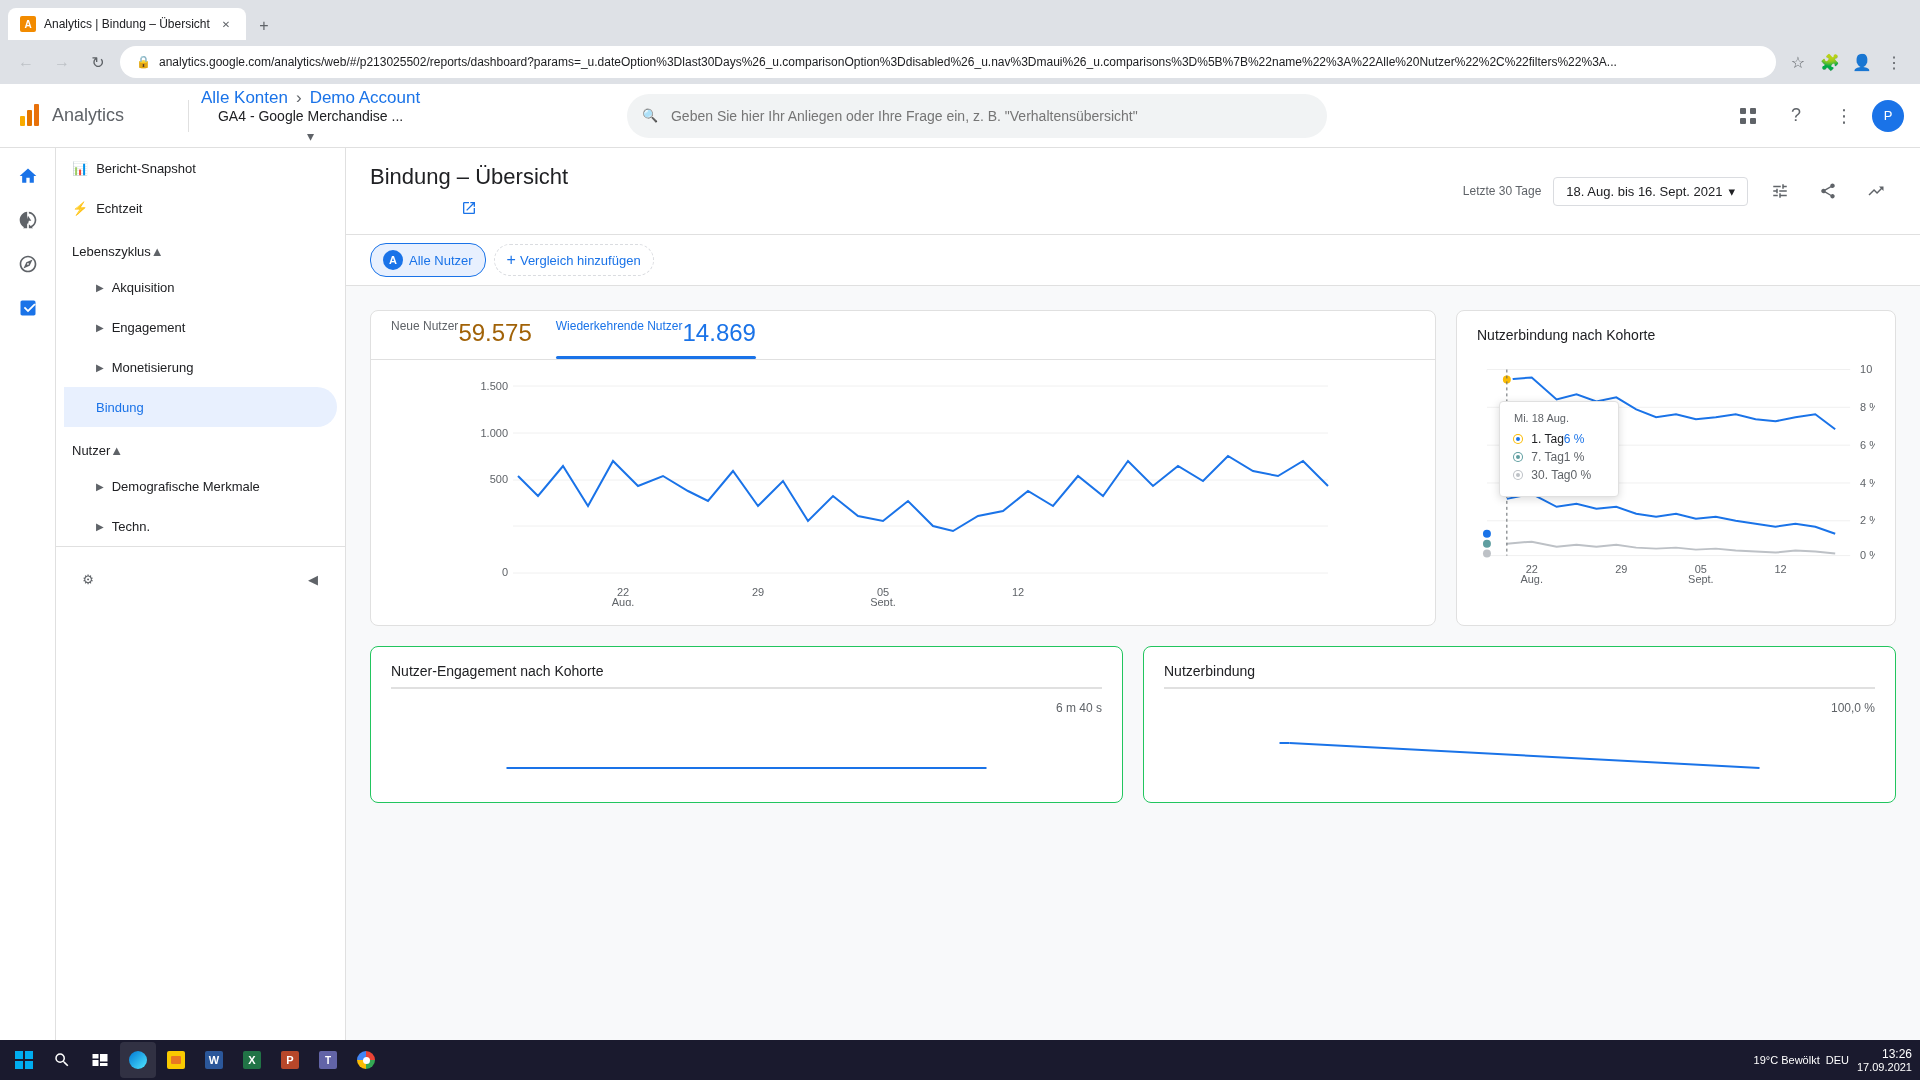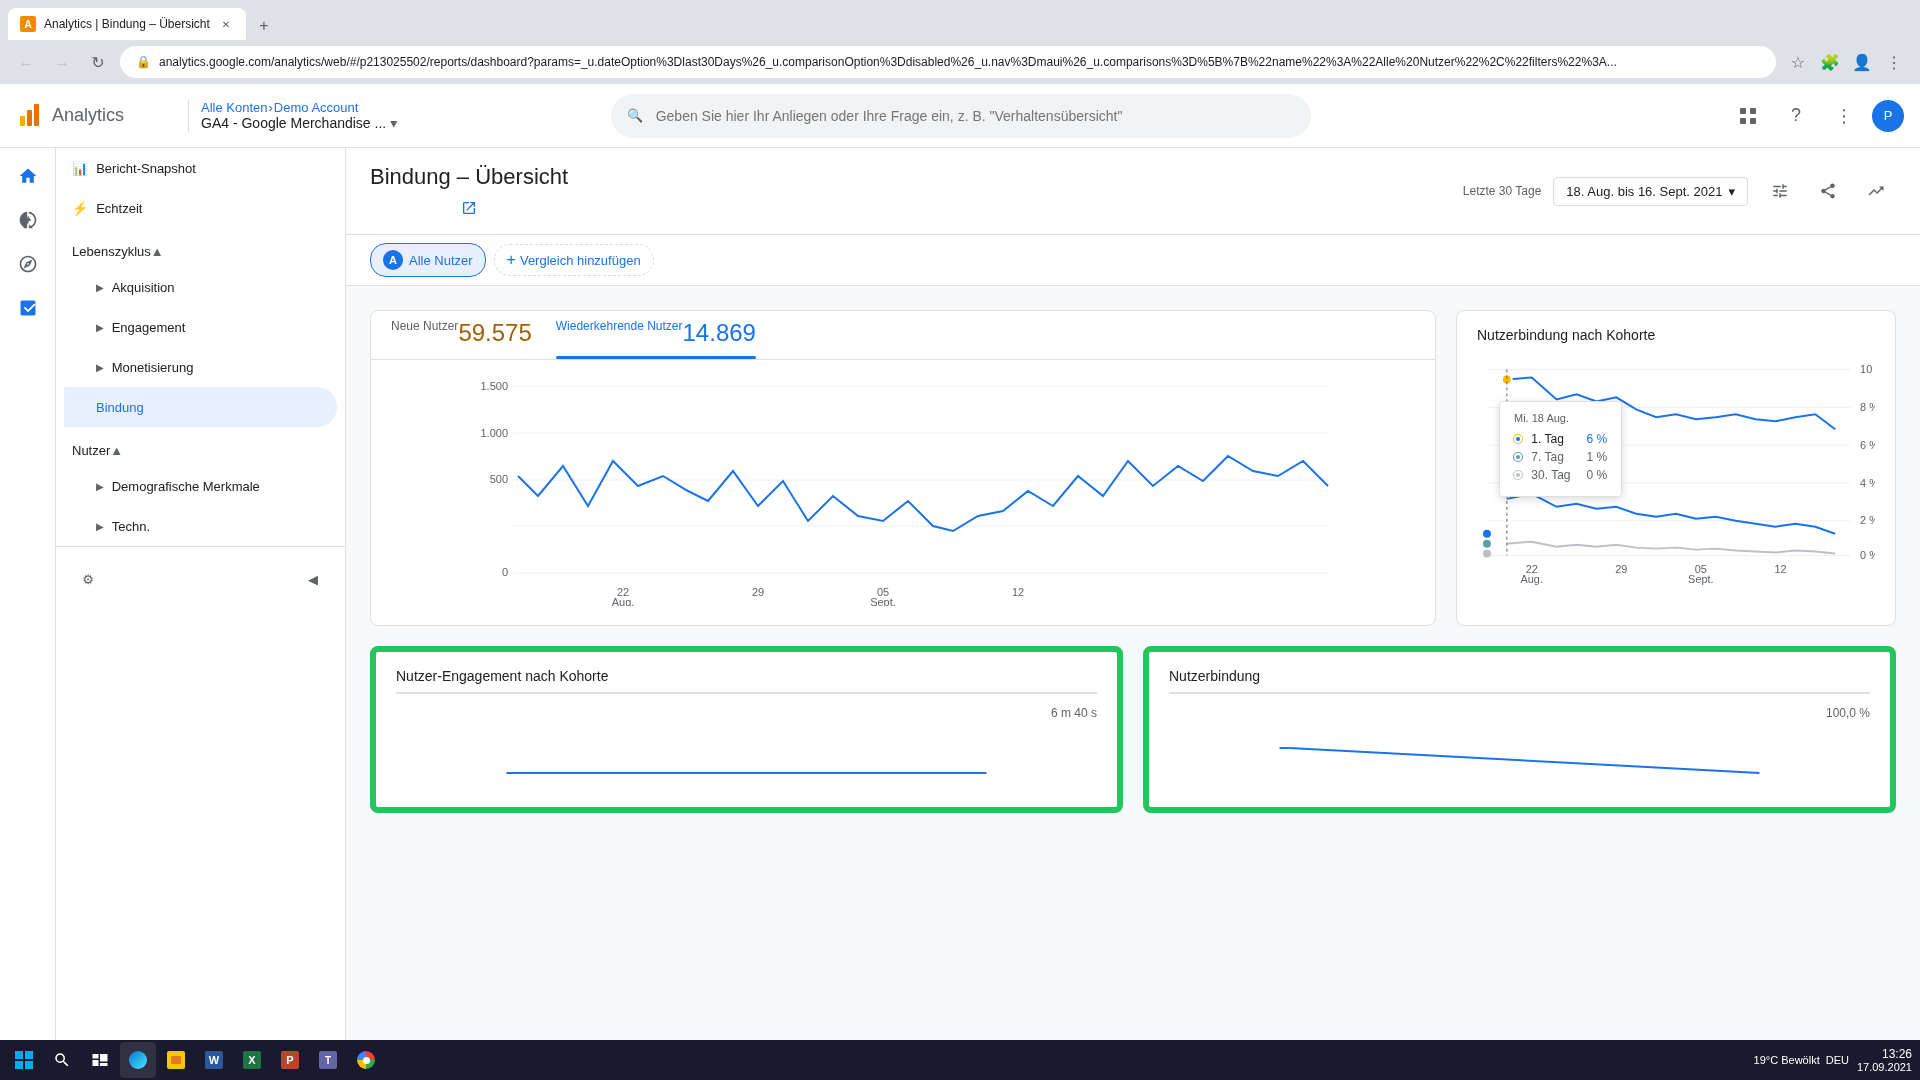--- a/index.html
+++ b/index.html
@@ -21,22 +21,22 @@
     .address-bar .lock-icon { color: #5f6368; font-size: 12px; }
     .address-text { flex: 1; font-size: 12px; color: #202124; overflow: hidden; text-overflow: ellipsis; white-space: nowrap; }
     .browser-actions { display: flex; gap: 4px; }
 
     
     .top-bar { background: #fff; height: 64px; display: flex; align-items: center; padding: 0 16px; gap: 12px; border-bottom: 1px solid #e0e0e0; position: relative; z-index: 10; }
     .analytics-logo { display: flex; align-items: center; gap: 8px; min-width: 160px; }
     .logo-icon { width: 28px; height: 28px; }
     .logo-text { font-size: 18px; color: #5f6368; font-weight: 400; }
     .breadcrumb-section { display: flex; flex-direction: column; }
-    .breadcrumb { font-size: 13px; color: #5f6368; display: flex; align-items: center; gap: 1px; }
-    .account-selector { display: flex; align-items: center; gap: 4px; font-size: 14px; font-weight: 500; color: #202124; cursor: pointer; }
+    .breadcrumb { font-size: 17px; color: #5f6368; display: flex; align-items: center; gap: 8px; }
+    .account-selector { display: flex; align-items: center; gap: 4px; font-size: 14px; font-weight: 500; color: #202124; cursor: pointer; flex-direction: column; }
     .search-bar { flex: 1; background: #f1f3f4; border-radius: 24px; height: 44px; display: flex; align-items: center; padding: 0 16px; gap: 12px; max-width: 700px; margin: 0 auto; }
     .search-input { border: none; background: transparent; flex: 1; font-size: 14px; color: #202124; outline: none; }
     .top-bar-actions { display: flex; align-items: center; gap: 8px; margin-left: auto; }
     .icon-btn { width: 40px; height: 40px; display: flex; align-items: center; justify-content: center; border-radius: 50%; cursor: pointer; color: #5f6368; }
     .avatar { width: 32px; height: 32px; border-radius: 50%; background: #1a73e8; color: #fff; display: flex; align-items: center; justify-content: center; font-size: 13px; font-weight: 500; cursor: pointer; }
 
     
     .sidebar { width: 290px; background: #fff; border-right: 1px solid #e0e0e0; overflow-y: auto; flex-shrink: 0; padding-bottom: 60px; position: relative; }
     .sidebar-item { display: flex; align-items: center; height: 40px; padding: 0 16px; cursor: pointer; color: #202124; font-size: 13px; gap: 8px; }
     .sidebar-item.active { background: #e8f0fe; color: #1a73e8; font-weight: 500; border-radius: 0 20px 20px 0; margin-right: 8px; }
@@ -78,28 +78,28 @@
     .metric-tab.active::after { content: ''; position: absolute; bottom: 0; left: 0; right: 0; height: 3px; background: #1a73e8; border-radius: 2px; }
     .metric-label { font-size: 12px; color: #5f6368; margin-bottom: 4px; }
     .metric-label.active-label { color: #1a73e8; }
     .metric-value { font-size: 24px; font-weight: 400; color: #a16207; }
     .metric-value.highlighted { color: #1a73e8; }
     .chart-body { padding: 8px 20px 16px; position: relative; }
 
     
     .tooltip-box { background: #fff; border: 1px solid #e0e0e0; border-radius: 4px; padding: 10px 14px; box-shadow: 0 2px 8px rgba(0,0,0,0.15); position: absolute; z-index: 20; font-size: 12px; min-width: 120px; }
     .tooltip-date { font-size: 11px; color: #5f6368; margin-bottom: 8px; font-weight: 500; }
-    .tooltip-row { display: flex; justify-content: space-between; gap: 16px; margin-bottom: 4px; }
+    .tooltip-row { display: flex; margin-bottom: 4px; }
     .tooltip-val { font-weight: 500; }
     .tooltip-val.highlighted { color: #1a73e8; }
     .tooltip-dot { width: 8px; height: 8px; border-radius: 50%; background: #fbbc04; display: inline-block; margin-right: 6px; border: 2px solid #fff; box-shadow: 0 0 0 1px #fbbc04; }
 
     
     .bottom-charts-row { display: flex; gap: 20px; }
-    .bottom-chart-card { background: #fff; border-radius: 8px; border: 6px solid #22c55e; flex: 1; padding: 16px 20px; min-height: 120px; }
+    .bottom-chart-card { background: #fff; border-radius: 8px; border: 1px solid #22c55e; flex: 1; padding: 16px 20px; min-height: 120px; }
     .bottom-chart-title { font-size: 14px; font-weight: 500; color: #202124; border-bottom: 2px solid #e0e0e0; padding-bottom: 8px; margin-bottom: 12px; }
     .bottom-metric { font-size: 12px; color: #5f6368; display: flex; justify-content: flex-end; margin-bottom: 8px; }
 
     
     .left-nav { width: 56px; background: #fff; border-right: 1px solid #e0e0e0; display: flex; flex-direction: column; align-items: center; padding-top: 8px; gap: 4px; flex-shrink: 0; }
     .left-nav-icon { width: 40px; height: 40px; display: flex; align-items: center; justify-content: center; border-radius: 50%; cursor: pointer; color: #5f6368; font-size: 18px; }
     .left-nav-icon.active { color: #1a73e8; }
 
     
     .taskbar { height: 40px; background: #1a1a2e; display: flex; align-items: center; padding: 0 8px; gap: 4px; }

